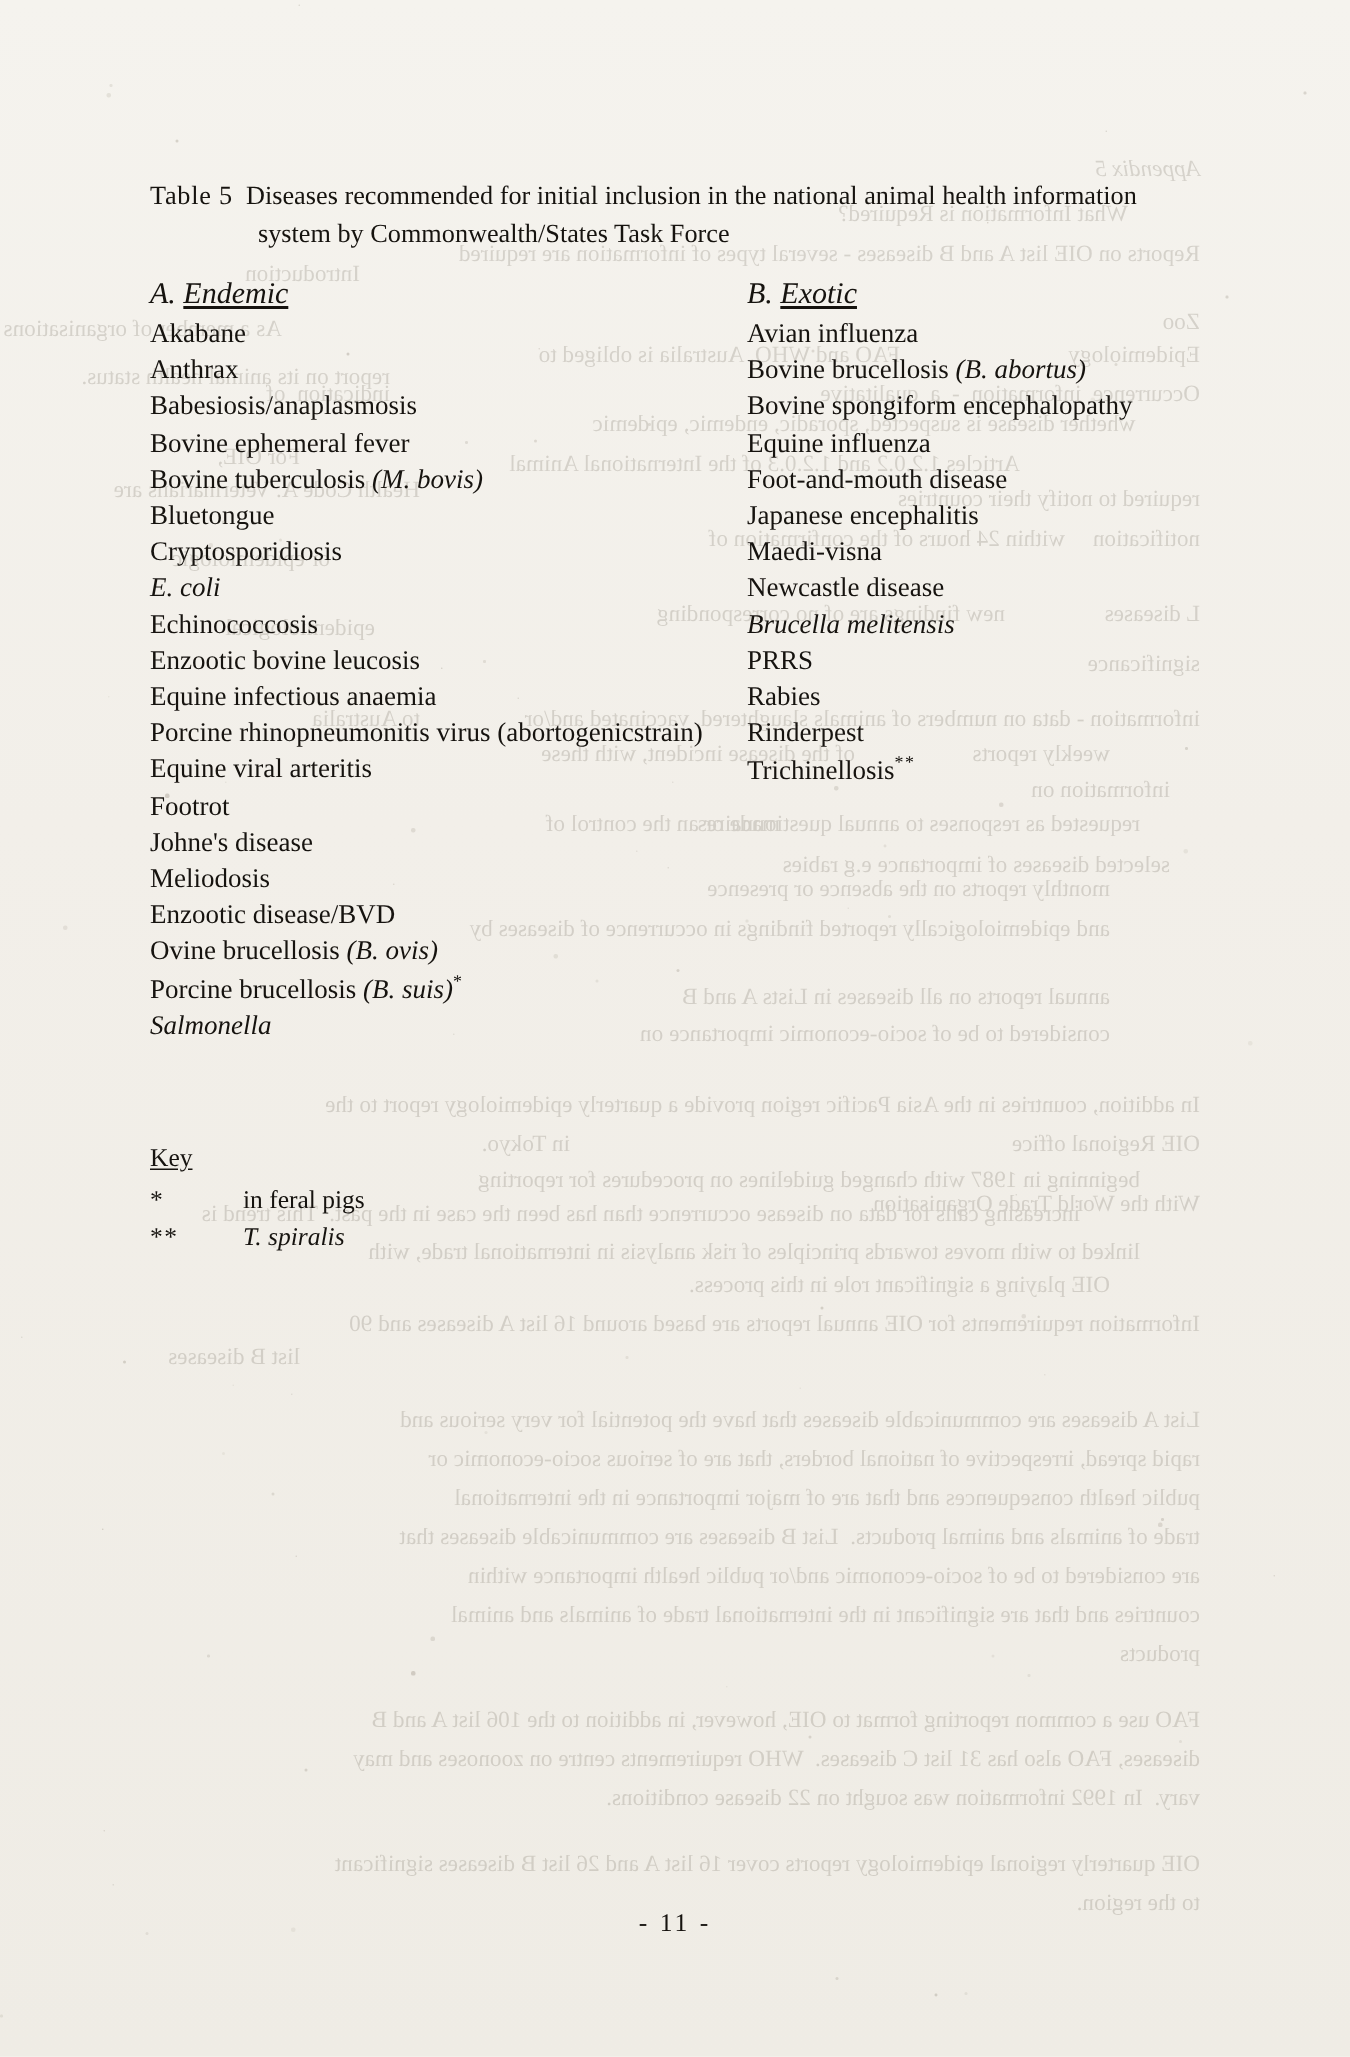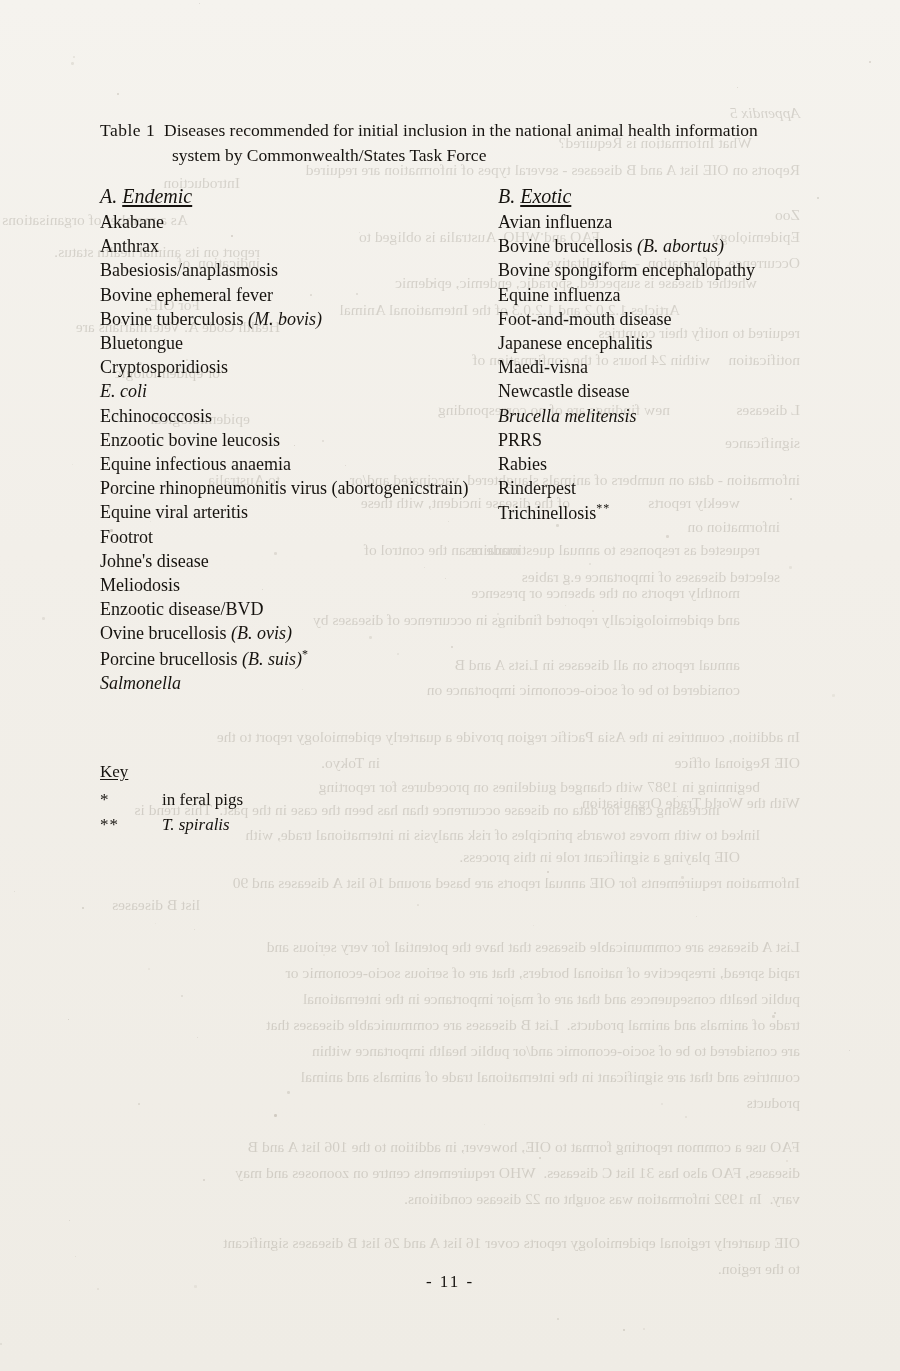--- a/index.html
+++ b/index.html
@@ -209,21 +209,21 @@
       <div class="bl" style="left: 100px; top: 1132px;">FAO use a common reporting format to OIE, however, in addition to the 106 list A and B</div>
       <div class="bl" style="left: 100px; top: 1158px;">diseases, FAO also has 31 list C diseases.  WHO requirements centre on zoonoses and may</div>
       <div class="bl" style="left: 100px; top: 1184px;">vary.  In 1992 information was sought on 22 disease conditions.</div>
       <div class="bl" style="left: 100px; top: 1228px;">OIE quarterly regional epidemiology reports cover 16 list A and 26 list B diseases significant</div>
       <div class="bl" style="left: 100px; top: 1254px;">to the region.</div>
     </div>
 
   <div class="content">
 
     <div class="table-caption">
-      <span class="cap-label">Table 1</span>&nbsp;&nbsp;<span>Diseases recommended for initial inclusion in the national animal health information</span>
+      <span class="cap-label">Table 5</span>&nbsp;&nbsp;<span>Diseases recommended for initial inclusion in the national animal health information</span>
       <span class="cap-line2">system by Commonwealth/States Task Force</span>
     </div>
 
     <div class="columns">
 
       <div class="col col-a">
         <div class="col-head">
           <span>A.</span>
           <span class="u">Endemic</span>
         </div>

